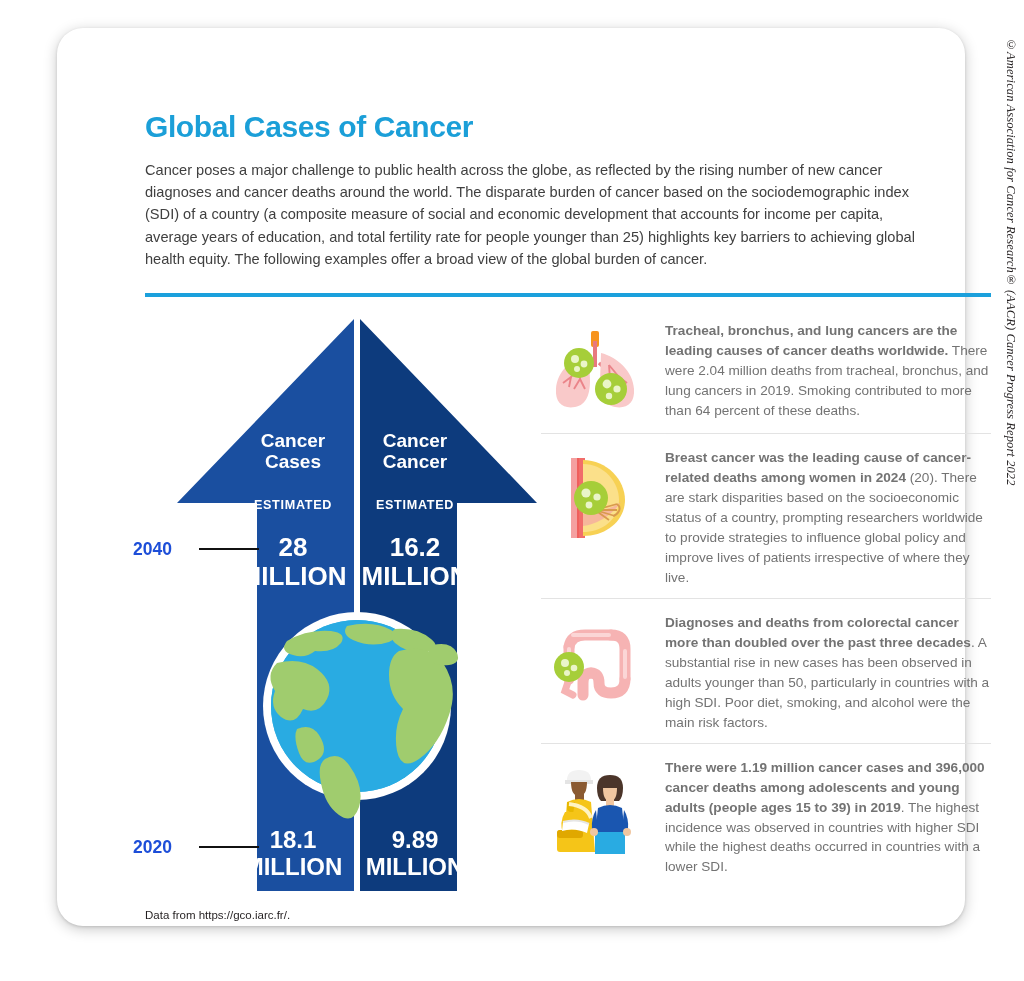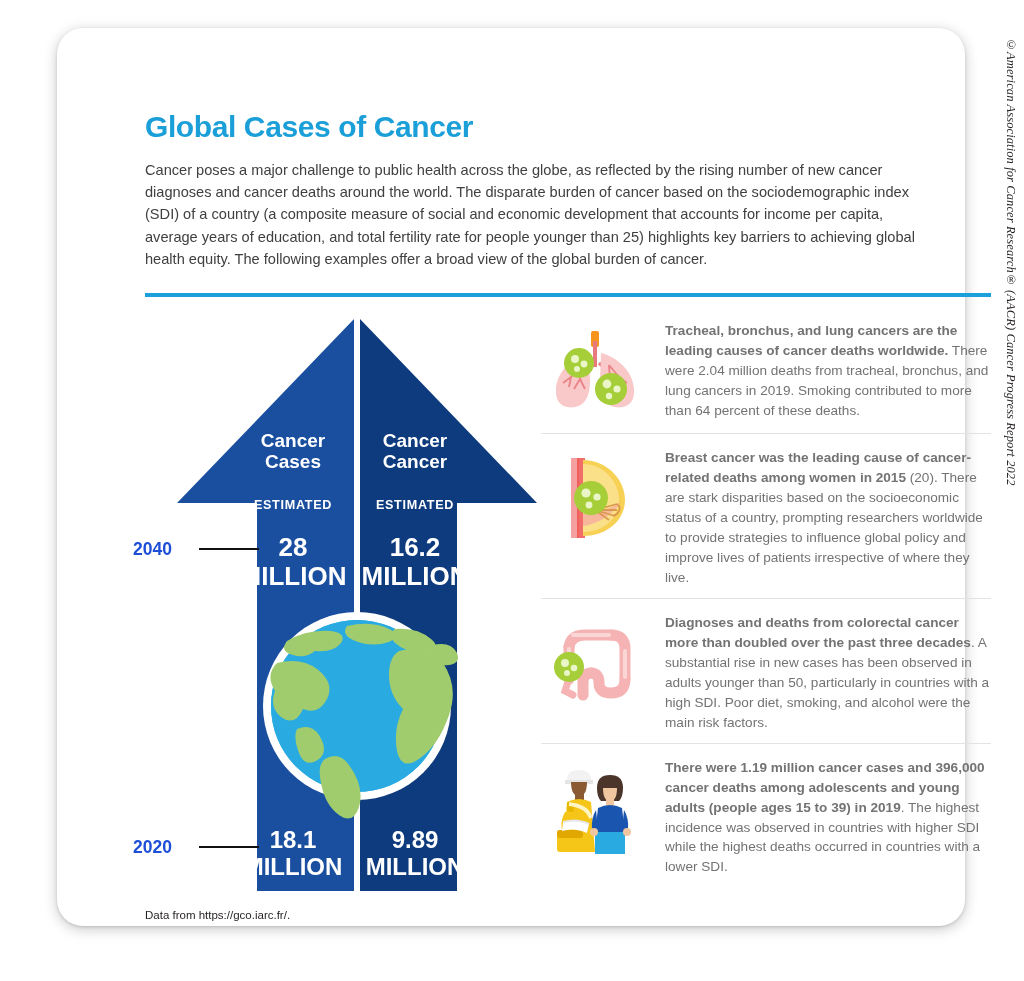--- a/index.html
+++ b/index.html
@@ -210,21 +210,21 @@
             </g>
             <circle cx="44" cy="46" r="17" fill="#a6ce39"></circle>
             <g fill="#eaf5c8">
               <circle cx="39" cy="41" r="4.6"></circle>
                 <circle cx="50" cy="45" r="3.6"></circle>
                 <circle cx="42" cy="53" r="3.4"></circle>
             </g>
           </svg>
         </div>
         <div class="txt">
-          <b>Breast cancer was the leading cause of cancer-related deaths among women in 2015</b><span> (20). There are stark disparities based on the socioeconomic status of a country, prompting researchers worldwide to provide strategies to influence global policy and improve lives of patients irrespective of where they live.</span>
+          <b>Breast cancer was the leading cause of cancer-related deaths among women in 2024</b><span> (20). There are stark disparities based on the socioeconomic status of a country, prompting researchers worldwide to provide strategies to influence global policy and improve lives of patients irrespective of where they live.</span>
         </div>
       </div>
 
       <div class="fact">
         <div class="icon">
           <svg width="96" height="92" viewBox="0 0 96 92">
             <g fill="none" stroke="#f6b3b3" stroke-width="11" stroke-linecap="round" stroke-linejoin="round">
               <path d="M22,30 L22,62"></path>
               <path d="M22,30 Q24,18 38,18 L64,18"></path>
               <path d="M64,18 Q78,18 78,32 L78,62"></path>

